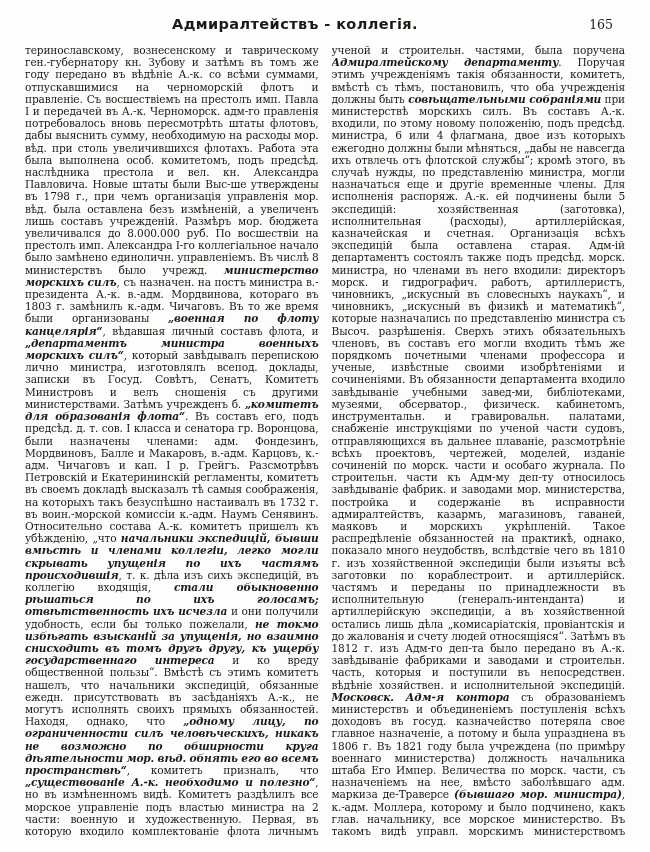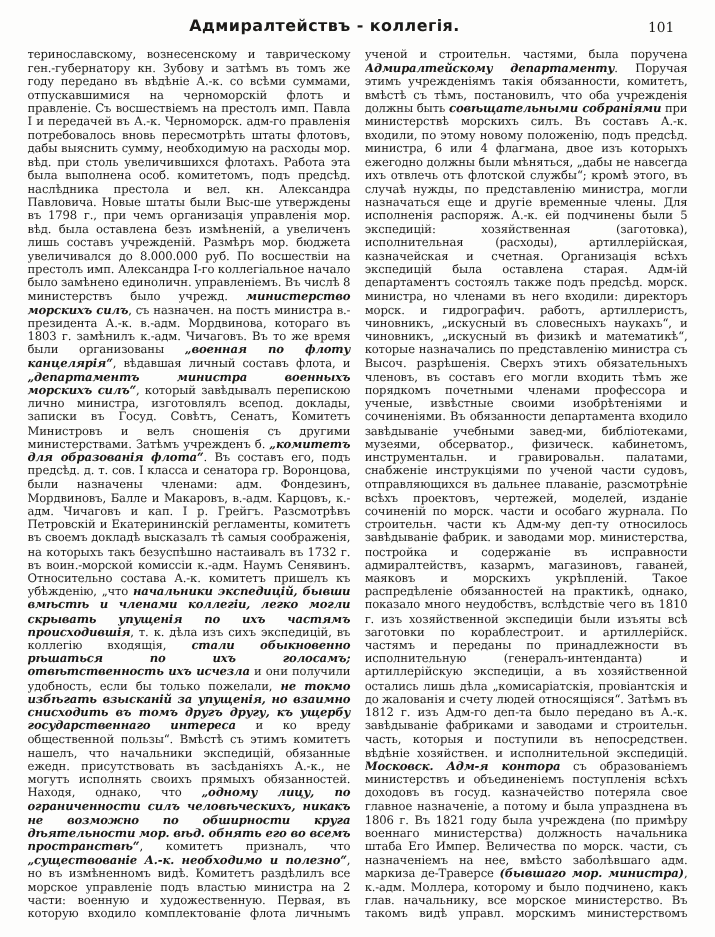--- a/index.html
+++ b/index.html
@@ -65,21 +65,21 @@
     font-weight: bold;
   }
 </style>
 </head>
 <body>
 
 <div class="page">
 
   <div class="running-head">
     <div class="running-title">Адмиралтействъ - коллегія.</div>
-    <div class="page-number">101</div>
+    <div class="page-number">165</div>
   </div>
 
   <div class="columns">
     <div class="column"><span>теринославскому, вознесенскому и таврическому ген.-губернатору кн. Зубову и затѣмъ въ томъ же году передано въ вѣдѣніе А.-к. со всѣми суммами, отпускавшимися на черноморскій флотъ и правленіе. Съ восшествіемъ на престолъ имп. Павла I и передачей въ А.-к. Черноморск. адм-го правленія потребовалось вновь пересмотрѣть штаты флотовъ, дабы выяснить сумму, необходимую на расходы мор. вѣд. при столь увеличившихся флотахъ. Работа эта была выполнена особ. комитетомъ, подъ предсѣд. наслѣдника престола и вел. кн. Александра Павловича. Новые штаты были Выс-ше утверждены въ 1798 г., при чемъ организація управленія мор. вѣд. была оставлена безъ измѣненій, а увеличенъ лишь составъ учрежденій. Размѣръ мор. бюджета увеличивался до 8.000.000 руб. По восшествіи на престолъ имп. Александра I-го коллегіальное начало было замѣнено единоличн. управленіемъ. Въ числѣ 8 министерствъ было учрежд. </span><span class="it">министерство морскихъ силъ</span><span>, съ назначен. на постъ министра в.-президента А.-к. в.-адм. Мордвинова, котораго въ 1803 г. замѣнилъ к.-адм. Чичаговъ. Въ то же время были организованы </span><span class="it">„военная по флоту канцелярія“</span><span>, вѣдавшая личный составъ флота, и </span><span class="it">„департаментъ министра военныхъ морскихъ силъ“</span><span>, который завѣдывалъ перепискою лично министра, изготовлялъ всепод. доклады, записки въ Госуд. Совѣтъ, Сенатъ, Комитетъ Министровъ и велъ сношенія съ другими министерствами. Затѣмъ учрежденъ б. </span><span class="it">„комитетъ для образованія флота“</span><span>. Въ составъ его, подъ предсѣд. д. т. сов. I класса и сенатора гр. Воронцова, были назначены членами: адм. Фондезинъ, Мордвиновъ, Балле и Макаровъ, в.-адм. Карцовъ, к.-адм. Чичаговъ и кап. I р. Грейгъ. Разсмотрѣвъ Петровскій и Екатерининскій регламенты, комитетъ въ своемъ докладѣ высказалъ тѣ самыя соображенія, на которыхъ такъ безуспѣшно настаивалъ въ 1732 г. въ воин.-морской комиссіи к.-адм. Наумъ Сенявинъ. Относительно состава А.-к. комитетъ пришелъ къ убѣжденію, „что </span><span class="it">начальники экспедицій, бывши вмѣстѣ и членами коллегіи, легко могли скрывать упущенія по ихъ частямъ происходившія</span><span>, т. к. дѣла изъ сихъ экспедицій, въ коллегію входящія, </span><span class="it">стали обыкновенно рѣшаться по ихъ голосамъ; отвѣтственность ихъ исчезла</span><span> и они получили удобность, если бы только пожелали, </span><span class="it">не токмо избѣгать взысканій за упущенія, но взаимно снисходить въ томъ другъ другу, къ ущербу государственнаго интереса</span><span> и ко вреду общественной пользы“. Вмѣстѣ съ этимъ комитетъ нашелъ, что начальники экспедицій, обязанные ежедн. присутствовать въ засѣданіяхъ А.-к., не могутъ исполнять своихъ прямыхъ обязанностей. Находя, однако, что </span><span class="it">„одному лицу, по ограниченности силъ человѣческихъ, никакъ не возможно по обширности круга дѣятельности мор. вѣд. обнять его во всемъ пространствѣ“</span><span>, комитетъ призналъ, что </span><span class="it">„существованіе А.-к. необходимо и полезно“</span><span>, но въ измѣненномъ видѣ. Комитетъ раздѣлилъ все морское управленіе подъ властью министра на 2 части: военную и художественную. Первая, въ которую входило комплектованіе флота личнымъ составомъ, выдача ему жалованія, провіанта, обмундированія, строеніе судовъ, вооруженіе и снабженіе ихъ матеріалами и припасами и, наконецъ, распоряженія дѣйствіями флота, была въ вѣдѣніи А.-к. а вторая, вѣдавшая гидрографической,</span></div>
     <div class="column"><span>ученой и строительн. частями, была поручена </span><span class="it">Адмиралтейскому департаменту</span><span>. Поручая этимъ учрежденіямъ такія обязанности, комитетъ, вмѣстѣ съ тѣмъ, постановилъ, что оба учрежденія должны быть </span><span class="it">совѣщательными собраніями</span><span> при министерствѣ морскихъ силъ. Въ составъ А.-к. входили, по этому новому положенію, подъ предсѣд. министра, 6 или 4 флагмана, двое изъ которыхъ ежегодно должны были мѣняться, „дабы не навсегда ихъ отвлечь отъ флотской службы“; кромѣ этого, въ случаѣ нужды, по представленію министра, могли назначаться еще и другіе временные члены. Для исполненія распоряж. А.-к. ей подчинены были 5 экспедицій: хозяйственная (заготовка), исполнительная (расходы), артиллерійская, казначейская и счетная. Организація всѣхъ экспедицій была оставлена старая. Адм-ій департаментъ состоялъ также подъ предсѣд. морск. министра, но членами въ него входили: директоръ морск. и гидрографич. работъ, артиллеристъ, чиновникъ, „искусный въ словесныхъ наукахъ“, и чиновникъ, „искусный въ физикѣ и математикѣ“, которые назначались по представленію министра съ Высоч. разрѣшенія. Сверхъ этихъ обязательныхъ членовъ, въ составъ его могли входить тѣмъ же порядкомъ почетными членами профессора и ученые, извѣстные своими изобрѣтеніями и сочиненіями. Въ обязанности департамента входило завѣдываніе учебными завед-ми, библіотеками, музеями, обсерватор., физическ. кабинетомъ, инструментальн. и гравировальн. палатами, снабженіе инструкціями по ученой части судовъ, отправляющихся въ дальнее плаваніе, разсмотрѣніе всѣхъ проектовъ, чертежей, моделей, изданіе сочиненій по морск. части и особаго журнала. По строительн. части къ Адм-му деп-ту относилось завѣдываніе фабрик. и заводами мор. министерства, постройка и содержаніе въ исправности адмиралтействъ, казармъ, магазиновъ, гаваней, маяковъ и морскихъ укрѣпленій. Такое распредѣленіе обязанностей на практикѣ, однако, показало много неудобствъ, вслѣдствіе чего въ 1810 г. изъ хозяйственной экспедиціи были изъяты всѣ заготовки по кораблестроит. и артиллерійск. частямъ и переданы по принадлежности въ исполнительную (генералъ-интенданта) и артиллерійскую экспедиціи, а въ хозяйственной остались лишь дѣла „комисаріатскія, провіантскія и до жалованія и счету людей относящіяся“. Затѣмъ въ 1812 г. изъ Адм-го деп-та было передано въ А.-к. завѣдываніе фабриками и заводами и строительн. часть, которыя и поступили въ непосредствен. вѣдѣніе хозяйствен. и исполнительной экспедицій. </span><span class="it">Московск. Адм-я контора</span><span> съ образованіемъ министерствъ и объединеніемъ поступленія всѣхъ доходовъ въ госуд. казначейство потеряла свое главное назначеніе, а потому и была упразднена въ 1806 г. Въ 1821 году была учреждена (по примѣру военнаго министерства) должность начальника штаба Его Импер. Величества по морск. части, съ назначеніемъ на нее, вмѣсто заболѣвшаго адм. маркиза де-Траверсе </span><span class="it">(бывшаго мор. министра)</span><span>, к.-адм. Моллера, которому и было подчинено, какъ глав. начальнику, все морское министерство. Въ такомъ видѣ управл. морскимъ министерствомъ просуществовало до изданія въ 1827 г. Высоч. утвержденнаго </span></div>
   </div>
 
 </div>
 
 </body></html>

